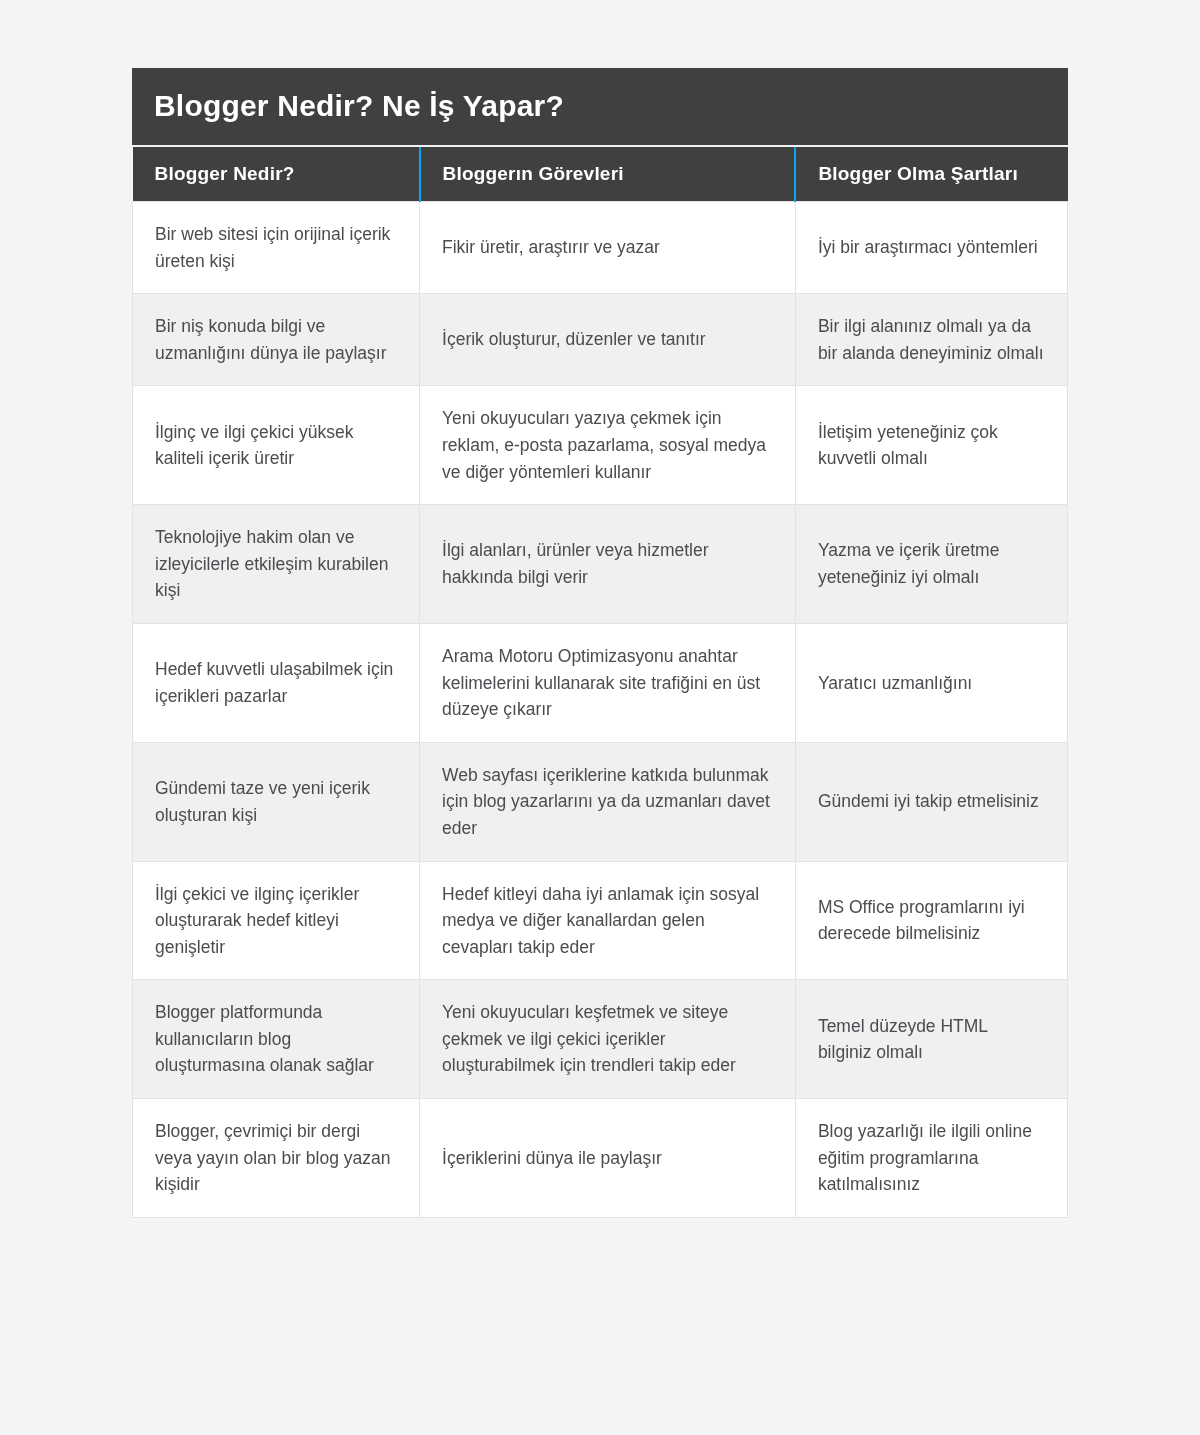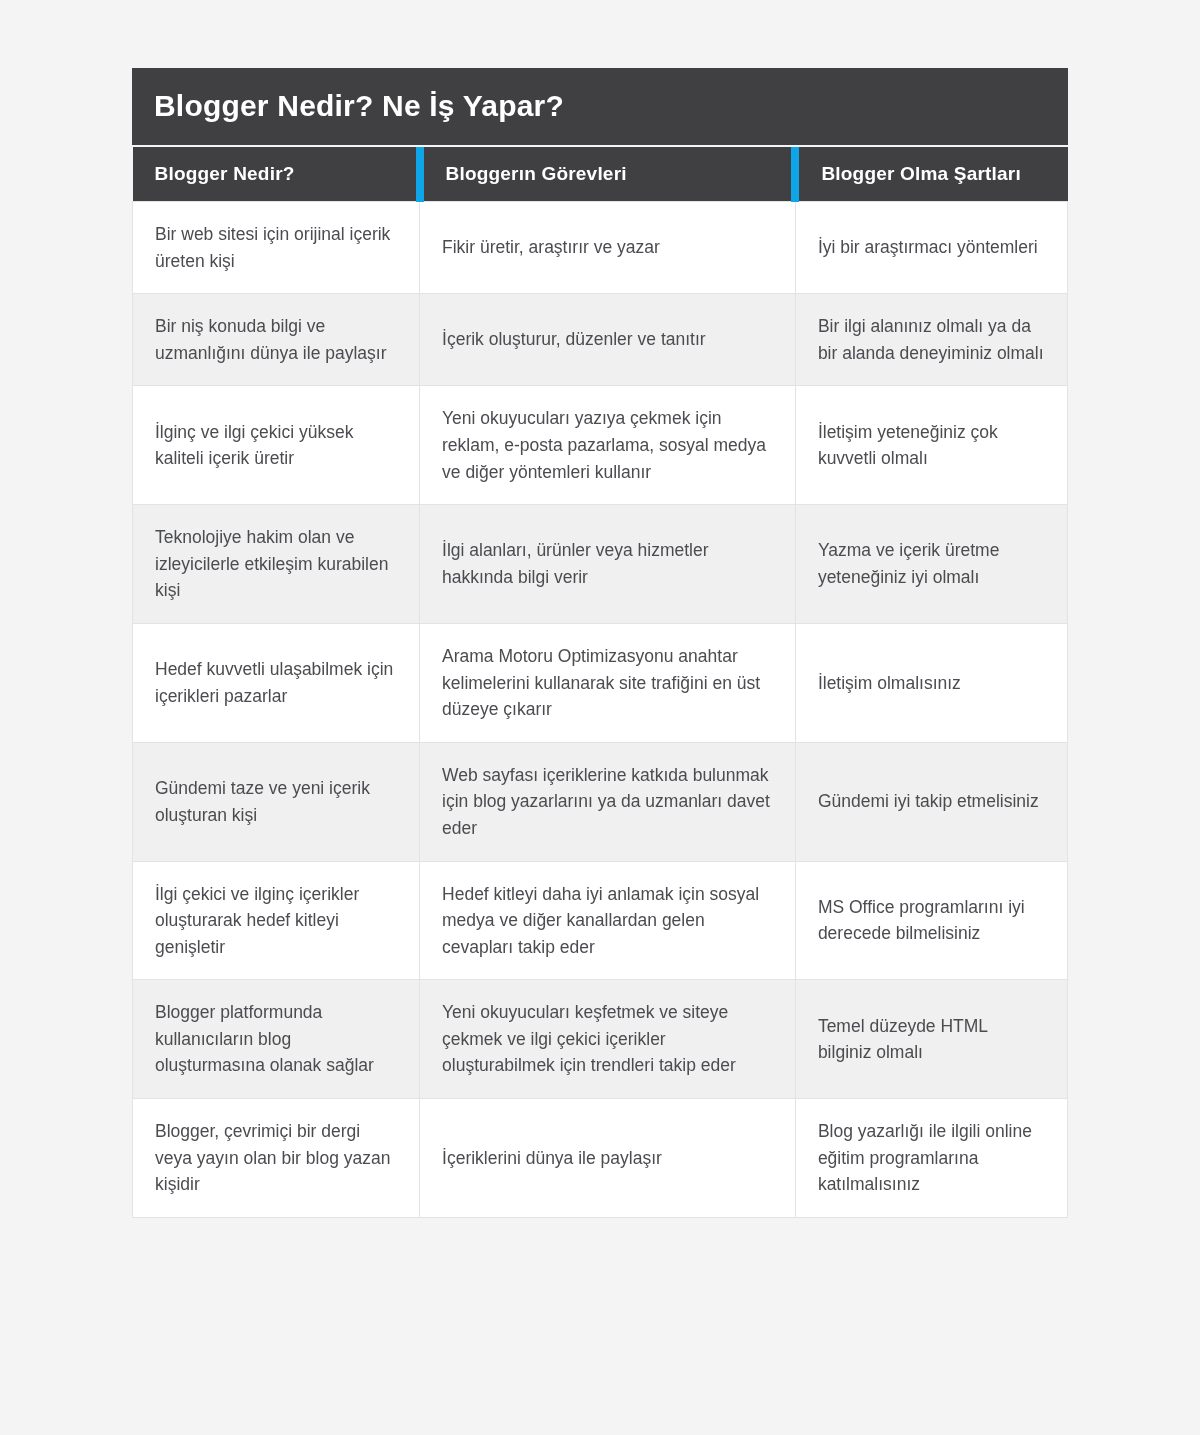--- a/index.html
+++ b/index.html
@@ -35,21 +35,21 @@
   col.c1 { width: 30.7%; }
   col.c2 { width: 40.2%; }
   col.c3 { width: 29.1%; }
   thead th {
     background: #404042;
     color: #ffffff;
     font-size: 19px;
     font-weight: bold;
     text-align: left;
     padding: 16px 22px;
-    border-left: 8px solid #0ea5e9;
+    border-left: 2px solid #0ea5e9;
     letter-spacing: 0.2px;
   }
   thead th:first-child { border-left: none; }
   tbody td {
     background: #ffffff;
     border: 1px solid #e3e3e4;
     padding: 19px 22px;
     font-size: 17.5px;
     line-height: 1.52;
     color: #4b4c50;
@@ -101,21 +101,21 @@
           <td>İletişim yeteneğiniz çok kuvvetli olmalı</td>
         </tr>
         <tr>
           <td>Teknolojiye hakim olan ve izleyicilerle etkileşim kurabilen kişi</td>
           <td>İlgi alanları, ürünler veya hizmetler hakkında bilgi verir</td>
           <td>Yazma ve içerik üretme yeteneğiniz iyi olmalı</td>
         </tr>
         <tr>
           <td>Hedef kuvvetli ulaşabilmek için içerikleri pazarlar</td>
           <td>Arama Motoru Optimizasyonu anahtar kelimelerini kullanarak site trafiğini en üst düzeye çıkarır</td>
-          <td>İletişim olmalısınız</td>
+          <td>Yaratıcı uzmanlığını</td>
         </tr>
         <tr>
           <td>Gündemi taze ve yeni içerik oluşturan kişi</td>
           <td>Web sayfası içeriklerine katkıda bulunmak için blog yazarlarını ya da uzmanları davet eder</td>
           <td>Gündemi iyi takip etmelisiniz</td>
         </tr>
         <tr>
           <td>İlgi çekici ve ilginç içerikler oluşturarak hedef kitleyi genişletir</td>
           <td>Hedef kitleyi daha iyi anlamak için sosyal medya ve diğer kanallardan gelen cevapları takip eder</td>
           <td>MS Office programlarını iyi derecede bilmelisiniz</td>

